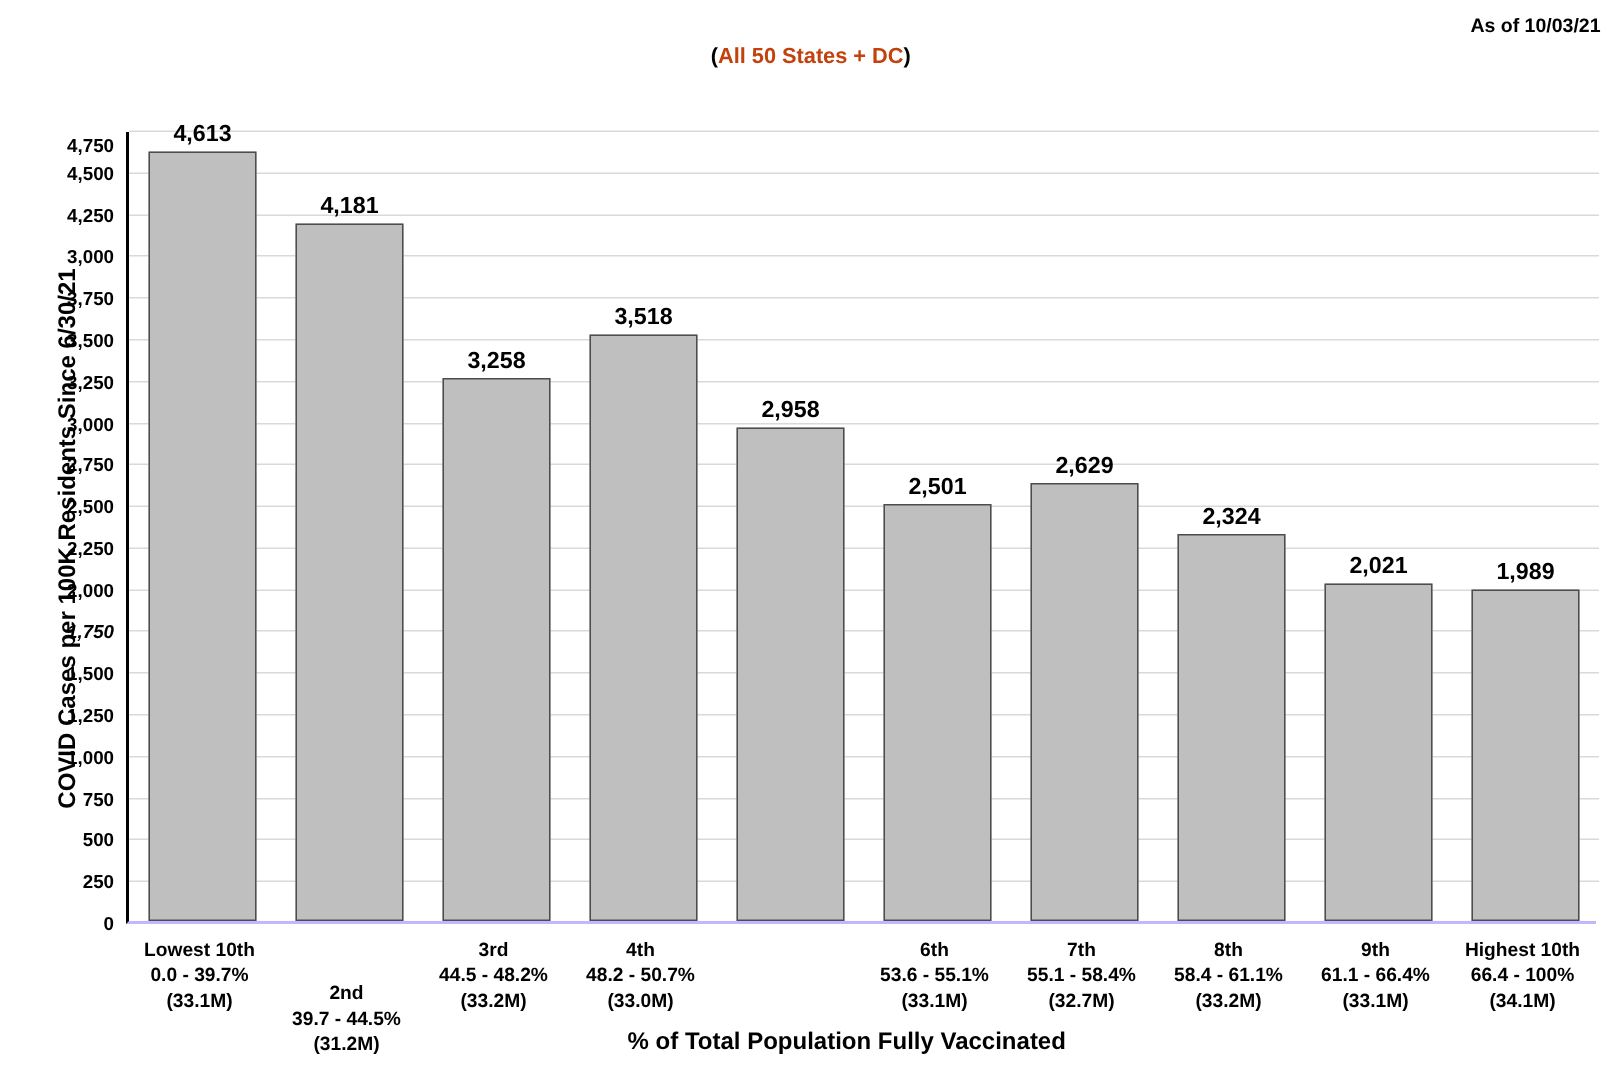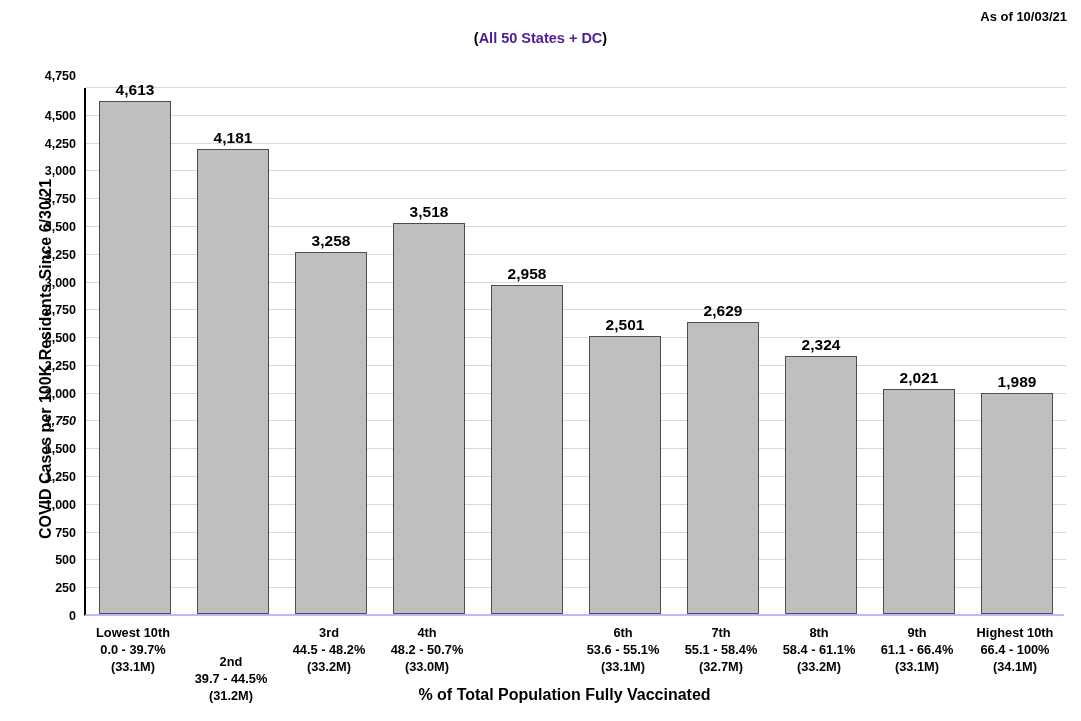--- a/index.html
+++ b/index.html
@@ -33,21 +33,21 @@
   }
   .title-sub {
     position: absolute;
     left: 0; top: 30px;
     width: 1081px;
     text-align: center;
     font-size: 14.5px;
     font-weight: bold;
   }
   .title-sub .paren { color: #000; }
-  .title-sub .redtxt { color: #4c1d95; }
+  .title-sub .redtxt { color: #c2410c; }
   .title-credit {
     position: absolute;
     left: 0; top: 53px;
     width: 1081px;
     text-align: center;
     font-size: 14.5px;
     font-weight: bold;
   }
   .asof {
     position: absolute;
@@ -163,21 +163,21 @@
       <div class="ytick" style="top: 365.895px;">2,250</div>
       <div class="ytick" style="top: 338.105px;">2,500</div>
       <div class="ytick" style="top: 310.316px;">2,750</div>
       <div class="ytick" style="top: 282.526px;">3,000</div>
       <div class="ytick" style="top: 254.737px;">3,250</div>
       <div class="ytick" style="top: 226.947px;">3,500</div>
       <div class="ytick" style="top: 199.158px;">3,750</div>
       <div class="ytick" style="top: 171.368px;">3,000</div>
       <div class="ytick" style="top: 143.579px;">4,250</div>
       <div class="ytick" style="top: 115.789px;">4,500</div>
-      <div class="ytick" style="top: 76px; text-align: right;">4,750</div>
+      <div class="ytick" style="top: 97px; text-align: right;">4,750</div>
     </div>
 
   <div id="plot">
       <div class="gridline" style="top: 499.211px;"></div>
       <div class="gridline" style="top: 471.421px;"></div>
       <div class="gridline" style="top: 443.632px;"></div>
       <div class="gridline" style="top: 415.842px;"></div>
       <div class="gridline" style="top: 388.053px;"></div>
       <div class="gridline" style="top: 360.263px;"></div>
       <div class="gridline" style="top: 332.474px;"></div>

